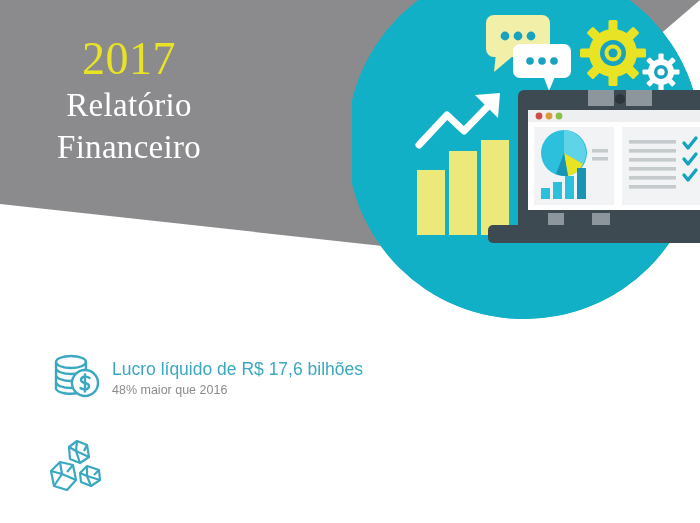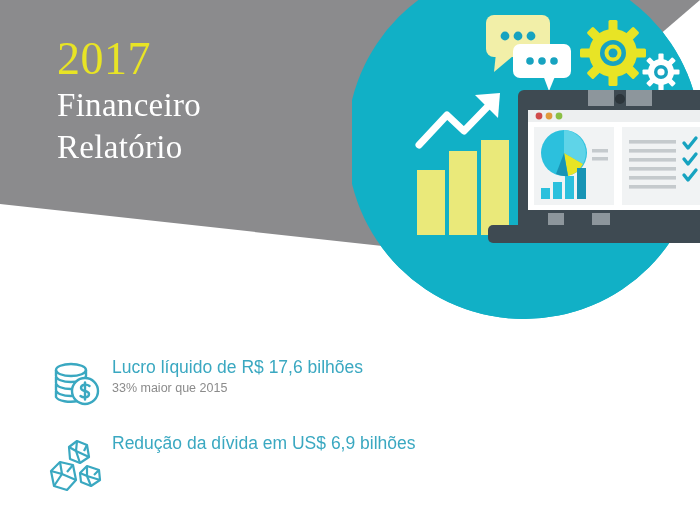--- a/index.html
+++ b/index.html
@@ -16,20 +16,21 @@
     font-family: "Liberation Sans", sans-serif;
   }
 
   
   #hero {
     position: absolute;
     left: 0; top: 0;
     width: 700px;
     height: 325px;
     overflow: hidden;
+    text-align: center;
   }
   #hero svg.hero-bg {
     position: absolute;
     left: 0; top: 0;
   }
 
   .hero-text {
     position: absolute;
     left: 57px;
     top: 34px;
@@ -62,21 +63,21 @@
     letter-spacing: 0.4px;
   }
 
   
   .highlight-row {
     position: absolute;
     left: 40px;
     display: flex;
     align-items: flex-start;
   }
-  #row-0 { top: 356px; }
+  #row-0 { top: 348px; align-items: flex-end; }
   #row-1 { top: 432px; }
 
   .hl-icon {
     width: 72px;
     flex: 0 0 72px;
     display: flex;
     justify-content: center;
     align-items: flex-start;
     padding-top: 4px;
   }
@@ -230,22 +231,22 @@
           <rect x="610" y="213" width="108" height="12" fill="#3e4a52"></rect>
 
           <rect x="488" y="225" width="230" height="18" rx="5" fill="#3e4a52"></rect>
         </g>
 
       </g>
     </svg>
 
     <div class="hero-text">
       <div class="hero-year">2017</div>
+      <div class="hero-line">Relatório</div>
       <div class="hero-line">Financeiro</div>
-      <div class="hero-line">Relatório</div>
     </div>
   </div>
 
 
   <div class="highlight-row" id="row-0">
     <div class="hl-icon">
       <svg width="52" height="48" viewBox="0 0 52 48">
         <g stroke="#3aa8c1" stroke-width="2.4" fill="none">
           <ellipse cx="21" cy="10" rx="15" ry="6"></ellipse>
           <path d="M 6 10 L 6 16 A 15 6 0 0 0 36 16 L 36 10"></path>
@@ -253,21 +254,21 @@
           <path d="M 6 24 L 6 30 A 15 6 0 0 0 36 30 L 36 24"></path>
           <path d="M 6 31 L 6 37 A 15 6 0 0 0 28 41"></path>
           <circle cx="35" cy="31" r="13" fill="#ffffff"></circle>
           <path d="M 39.5 26 C 37 24 31 24 31 28 C 31 32 39 30 39 34 C 39 38 33 38 30.5 36" stroke-linecap="round"></path>
           <path d="M 35 22.5 L 35 39.5" stroke-linecap="round"></path>
         </g>
       </svg>
     </div>
     <div class="hl-body">
       <div class="hl-title">Lucro líquido de R$ 17,6 bilhões</div>
-      <div class="hl-sub">33% maior que 2015</div>
+      <div class="hl-sub">48% maior que 2016</div>
     </div>
   </div>
 
   <div class="highlight-row" id="row-1">
     <div class="hl-icon">
       <svg width="62" height="62" viewBox="0 0 62 62">
         <g stroke="#3aa8c1" stroke-width="2.2" fill="none" stroke-linejoin="round">
 
           <path d="M 32 5 L 42 9 L 44 21 L 35 27 L 25 23 L 24 11 Z"></path>
           <path d="M 32 5 L 31 15 L 24 11"></path>
@@ -283,17 +284,16 @@
 
           <path d="M 42 30 L 54 34 L 55 44 L 46 50 L 36 46 L 35 37 Z"></path>
           <path d="M 42 30 L 42 40 L 35 37"></path>
           <path d="M 42 40 L 55 44"></path>
           <path d="M 42 40 L 46 50"></path>
           <path d="M 54 34 L 49 39"></path>
         </g>
       </svg>
     </div>
     <div class="hl-body">
-      <div class="hl-title">Redução da dívida em US$ 6,9 bilhões</div>
     </div>
   </div>
 
 </div>
 
 </body></html>

